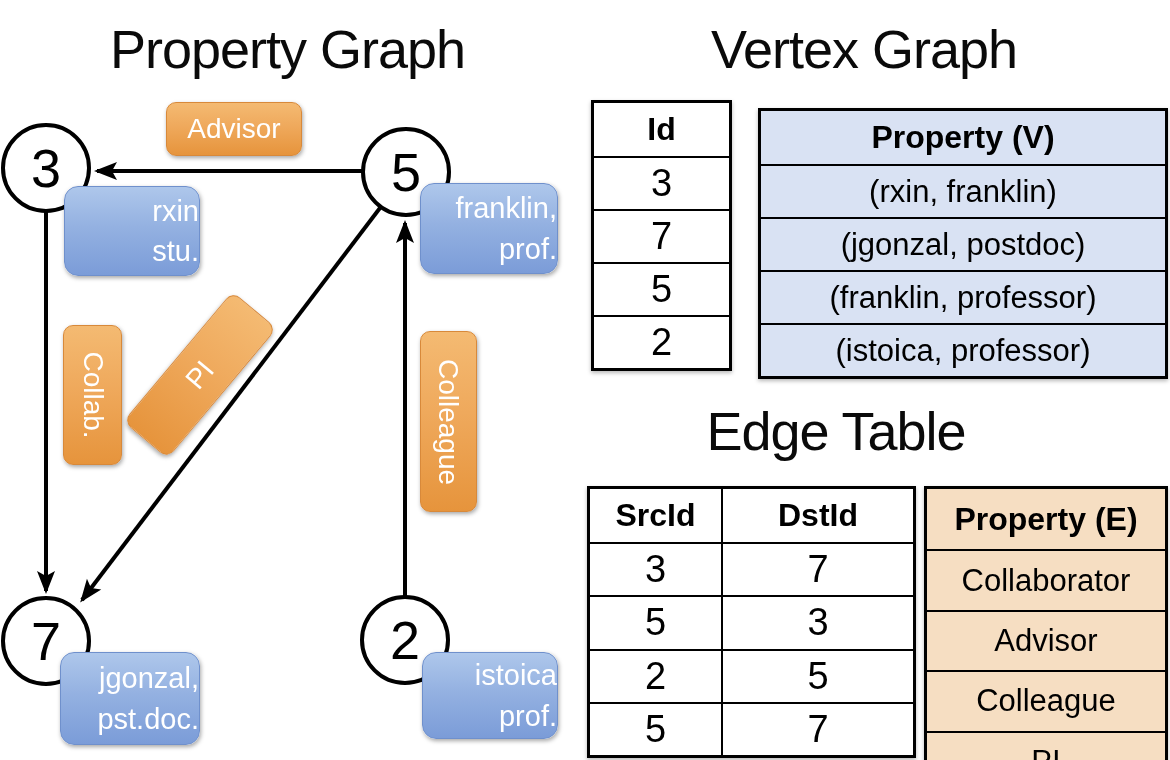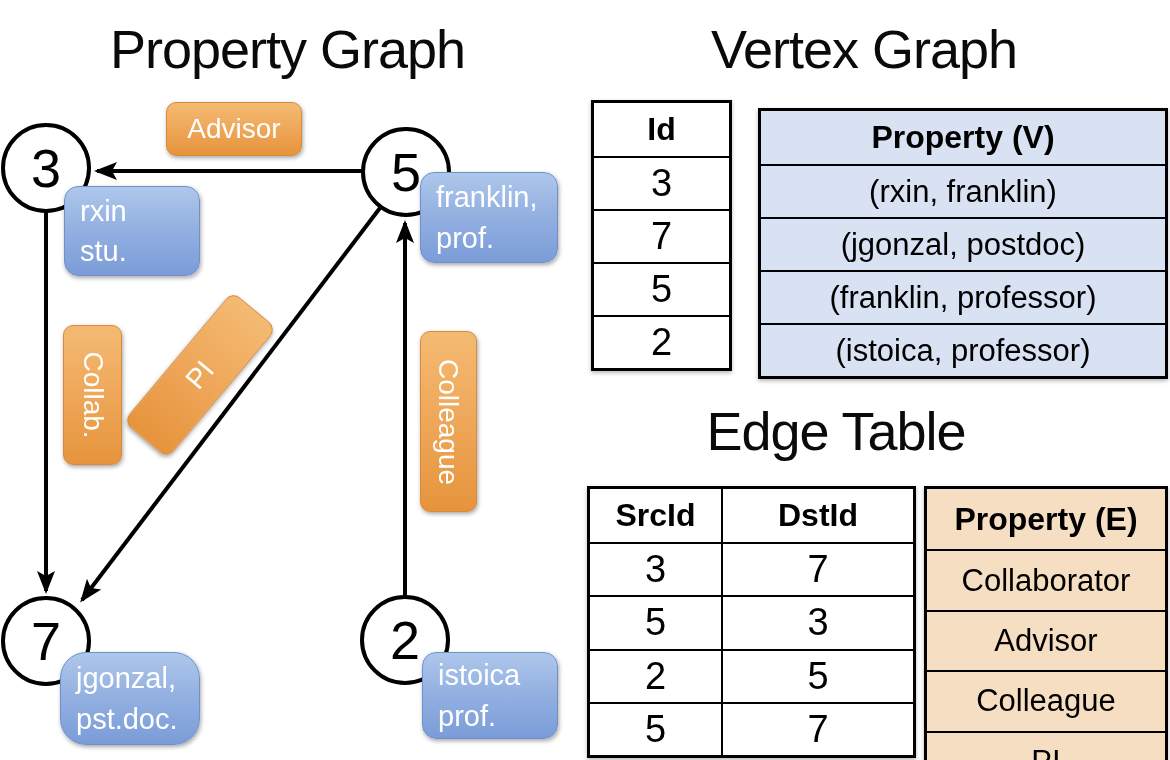--- a/index.html
+++ b/index.html
@@ -43,24 +43,25 @@
   .vtext span{transform:rotate(90deg);}
   #label-pi span{transform:rotate(-90deg);}
 
   .vbox{
     position:absolute;box-sizing:border-box;border-radius:14px;
     background:linear-gradient(180deg,#aec7eb 0%,#94b1e1 45%,#7b9cd8 100%);
     border:1px solid #6f90cc;box-shadow:1px 2px 4px rgba(0,0,0,.35);
     color:#fff;font-size:29px;line-height:1.38;
     display:flex;flex-direction:column;justify-content:center;
     padding-left:15px;
+    align-items:flex-end;
   }
   #vbox-rxin{left:64px;top:186px;width:136px;height:90px;}
-  #vbox-franklin{left:420px;top:172px;width:138px;height:91px;}
-  #vbox-jgonzal{left:60px;top:652px;width:140px;height:93px;border-radius:26px;}
+  #vbox-franklin{left:420px;top:183px;width:138px;height:91px;}
+  #vbox-jgonzal{left:60px;top:652px;width:140px;height:93px;}
   #vbox-istoica{left:422px;top:652px;width:136px;height:87px;}
 
   
   .tbl{
     position:absolute;box-sizing:border-box;border:3px solid #000;background:#fff;
     display:grid;grid-template-rows:repeat(5,1fr);
     box-shadow:0 2px 4px rgba(0,0,0,.28);
   }
   .tbl .cell{
     display:flex;align-items:center;justify-content:center;

